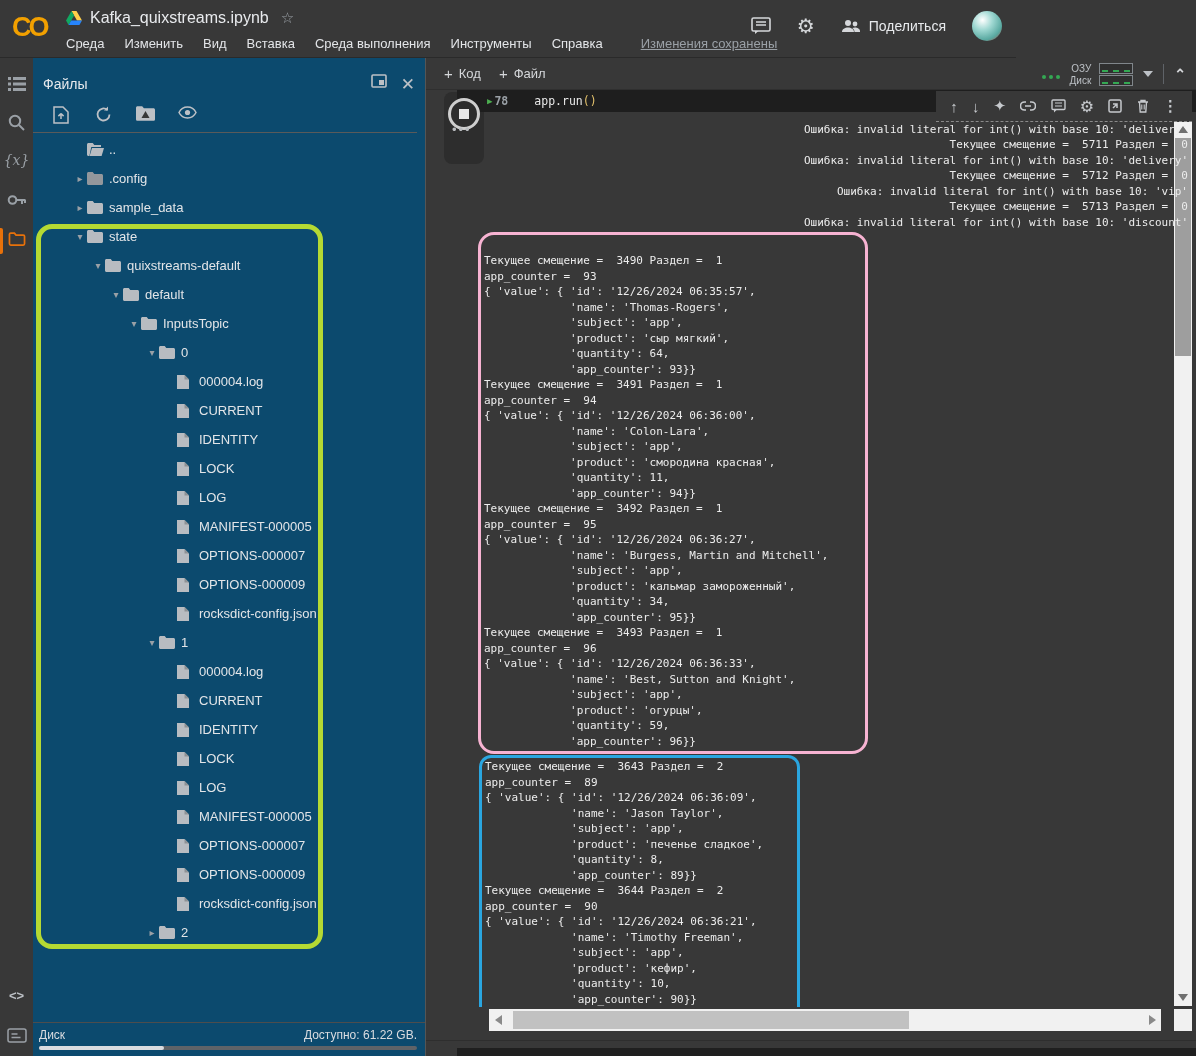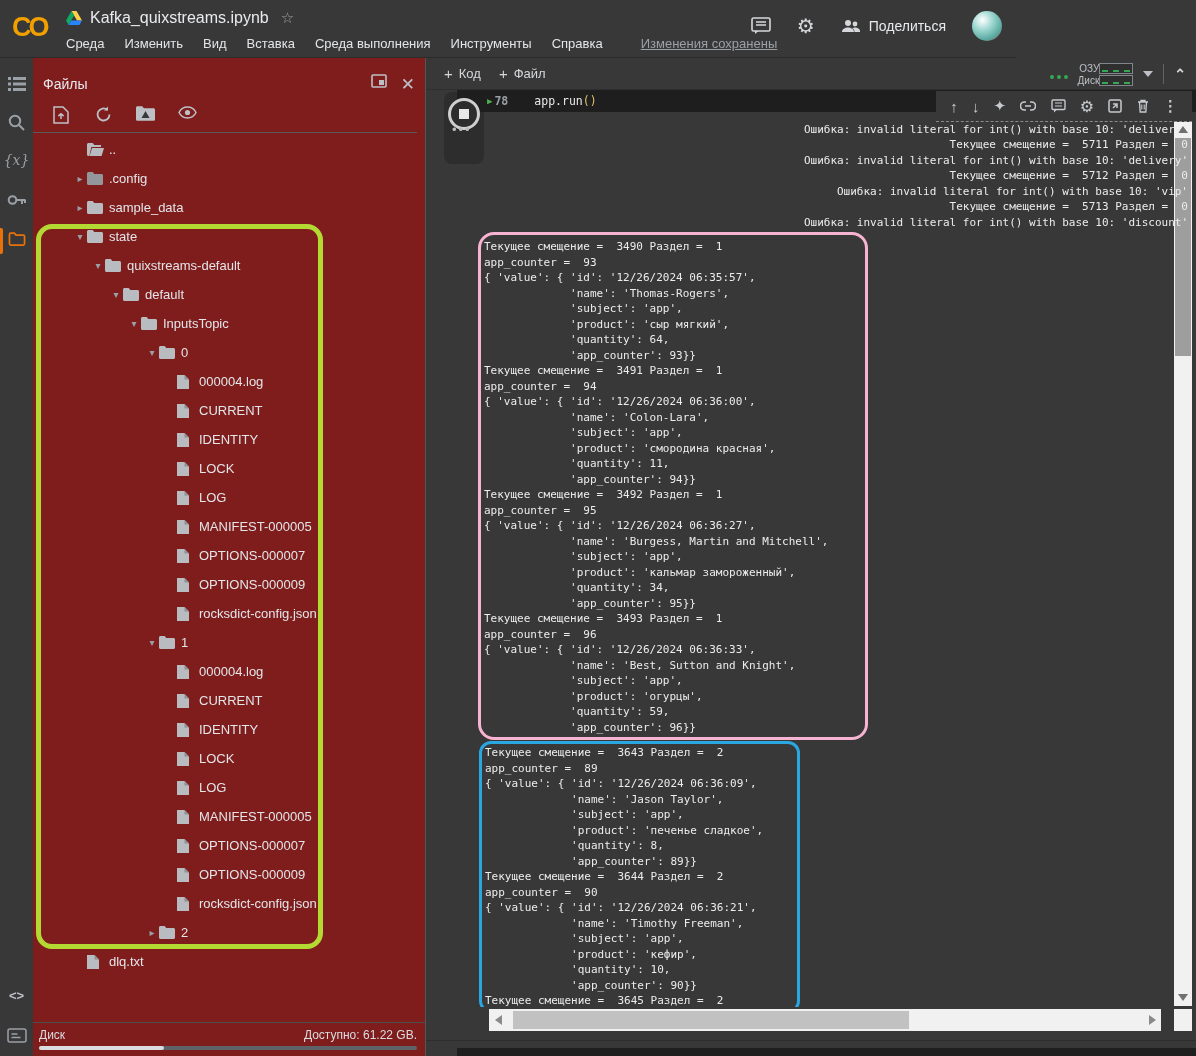--- a/index.html
+++ b/index.html
@@ -23,21 +23,21 @@
   .share { display:flex; align-items:center; gap:8px; font-size:14px; color:#e8eaed; }
   .avatar { width:30px; height:30px; border-radius:50%;
             background:radial-gradient(circle at 35% 30%, #ffffff 0%, #9fd8d2 35%, #58a8a0 70%, #c0392b 100%); }
 
   
   .rail { position:absolute; left:0; top:58px; width:33px; bottom:0; background:#383838; }
   .rail .ric { position:absolute; left:0; width:33px; text-align:center; color:#9aa0a6; }
   .active-bar { position:absolute; left:0; width:3px; height:26px; background:#e8710a; border-radius:0 2px 2px 0; }
 
   
-  .files { position:absolute; left:33px; top:58px; width:392px; bottom:0; background:#7f1d1d; }
+  .files { position:absolute; left:33px; top:58px; width:392px; bottom:0; background:#0c4a6e; }
   .files-title { position:absolute; left:10px; top:18px; font-size:14px; color:#e8eaed; }
   .files-hdr-ic { position:absolute; top:16px; color:#bdc1c6; }
   .ftb { position:absolute; top:48px; color:#bdc1c6; }
   .files-divider { position:absolute; left:0; right:8px; top:74px; border-bottom:1px solid #5a5a5a; }
   .tree { position:absolute; left:0; top:77px; right:4px; }
   .trow { height:29px; display:flex; align-items:center; font-size:13px; color:#e3e5e8; }
   .trow .arrow { width:14px; text-align:center; color:#9aa0a6; font-size:10px; flex:0 0 14px; }
   .trow .ticon { width:22px; flex:0 0 22px; display:flex; align-items:center; }
   .green-box { position:absolute; left:3px; top:166px; width:287px; height:725px;
                border:5px solid #b5d933; border-radius:16px; pointer-events:none; }
@@ -48,21 +48,21 @@
   .disk-fill { height:4px; width:125px; background:#dadce0; border-radius:2px; }
 
   
   .nb { position:absolute; left:425px; top:58px; right:0; bottom:0; background:#383838; border-left:1px solid #555; }
   .nb-toolbar { position:absolute; left:0; right:0; top:0; height:32px; border-bottom:1px solid #2f2f2f;
                 display:flex; align-items:center; font-size:13px; color:#d5d7da; }
   .addbtn { margin-left:18px; display:flex; align-items:center; gap:6px; }
   .nbt-right { position:absolute; right:10px; top:0; height:32px; display:flex; align-items:center; gap:10px; }
   .gdots span { display:inline-block; width:4px; height:4px; border-radius:50%; background:#34a853; margin-left:3px; }
   .resmon { display:flex; flex-direction:column; gap:1px; font-size:10px; color:#bdc1c6; }
-  .resrow { display:flex; align-items:center; gap:0; justify-content:flex-end; }
+  .resrow { display:flex; align-items:center; gap:8px; justify-content:flex-end; }
   .spark { width:34px; height:11px; border:1px solid #80868b; background:#2f2f2f; position:relative; }
   .spark::after { content:""; position:absolute; left:2px; right:2px; top:6px; border-top:2px dashed #34a853; }
   .ddtri { width:0; height:0; border-left:5px solid transparent; border-right:5px solid transparent;
            border-top:6px solid #bdc1c6; }
   .vdiv { width:1px; height:20px; background:#5f6368; }
   .chev { color:#d5d7da; font-size:14px; font-weight:bold; }
 
   
   .gutter-tab { position:absolute; left:18px; top:34px; width:40px; height:72px; background:#2d2d2d; border-radius:8px; }
   .runbtn { position:absolute; left:22px; top:40px; width:32px; height:32px; border-radius:50%;
@@ -78,21 +78,21 @@
   .cell-toolbar { position:absolute; left:510px; right:4px; top:33px; height:31px; background:#383838; z-index:7;
                   border-bottom:1px dashed #8a8a8a; display:flex; align-items:center; justify-content:space-evenly;
                   color:#c6c9cd; }
   .ctb-ic { font-size:15px; display:flex; align-items:center; }
 
   
   .output { position:absolute; left:52px; top:48px; width:710px; height:901px; overflow:hidden; z-index:1;
             font-family:"DejaVu Sans Mono", monospace; font-size:11px; line-height:15.5px; color:#ececec; }
   .output pre { font-family:inherit; font-size:inherit; line-height:inherit; white-space:pre; }
   .out-plain { padding-left:6px;text-align:right; }
-  .box-pink { margin-top:2px; width:390px; border:3px solid #f7b3d2; border-radius:16px; padding:4px 0 2px 3px; }
+  .box-pink { margin-top:2px; width:390px; border:3px solid #f7b3d2; border-radius:16px; padding:18px 0 2px 3px; }
   .box-blue { margin-top:1px; margin-left:1px; width:321px; border:3px solid #2aa6e0; border-radius:12px; padding:1px 0 1px 3px; }
 
   
   .vscroll { position:absolute; right:4px; top:62px; width:18px; height:886px; background:#f1f1f1; }
   .vs-btn { position:absolute; left:0; width:18px; height:18px; display:flex; align-items:center; justify-content:center; }
   .tri-up { width:0; height:0; border-left:5px solid transparent; border-right:5px solid transparent; border-bottom:7px solid #707070; }
   .tri-down { width:0; height:0; border-left:5px solid transparent; border-right:5px solid transparent; border-top:7px solid #707070; }
   .vs-thumb { position:absolute; left:1px; top:18px; width:16px; height:218px; background:#9e9e9e; }
   .hscroll { position:absolute; left:63px; top:951px; width:672px; height:22px; background:#f1f1f1;
              display:flex; align-items:center; }
@@ -494,30 +494,20 @@
           <span>rocksdict-config.json</span>
         </div>
         <div class="trow" style="padding-left: 112px;">
           <span class="arrow">▸</span>
           <span class="ticon">
             <svg width="16" height="13" viewBox="0 0 16 13" fill="#b8bcc1">
               <path d="M0 1.5C0 .7.7 0 1.5 0h4.2l1.6 1.9h7.2c.8 0 1.5.7 1.5 1.5v8.1c0 .8-.7 1.5-1.5 1.5h-13C.7 13 0 12.3 0 11.5z"></path>
             </svg>
           </span>
           <span>2</span>
-        </div>
-        <div class="trow" style="padding-left: 40px;">
-          <span class="arrow"></span>
-          <span class="ticon">
-            <svg width="12" height="14" viewBox="0 0 12 14">
-              <path d="M0 0h7.5L12 4.5V14H0z" fill="#b8bcc1"></path>
-              <path d="M7.5 0L12 4.5H7.5z" fill="#8d9195"></path>
-            </svg>
-          </span>
-          <span>dlq.txt</span>
         </div>
       </div>
     <div class="green-box"></div>
 
     <div class="disk-area">
       <div class="disk-line">
         <span>Диск</span>
         <span>Доступно: 61.22 GB.</span>
       </div>
       <div class="disk-bar">

